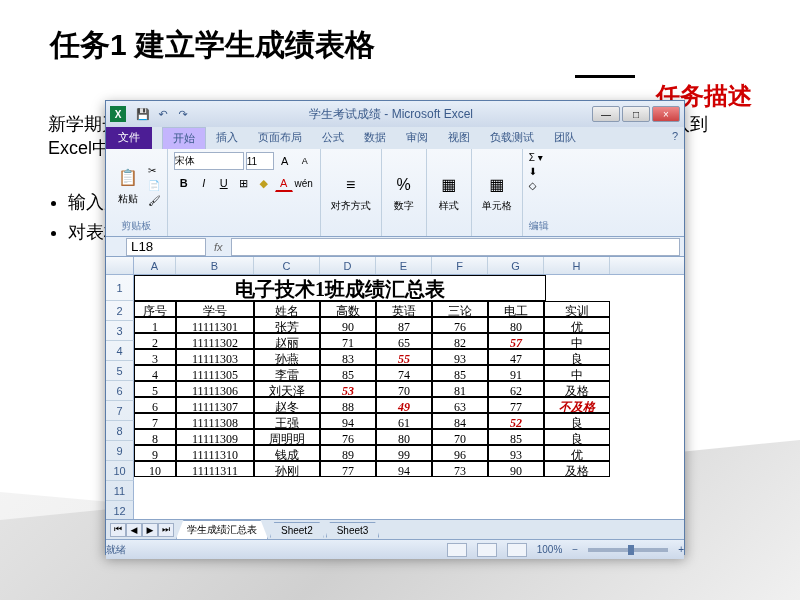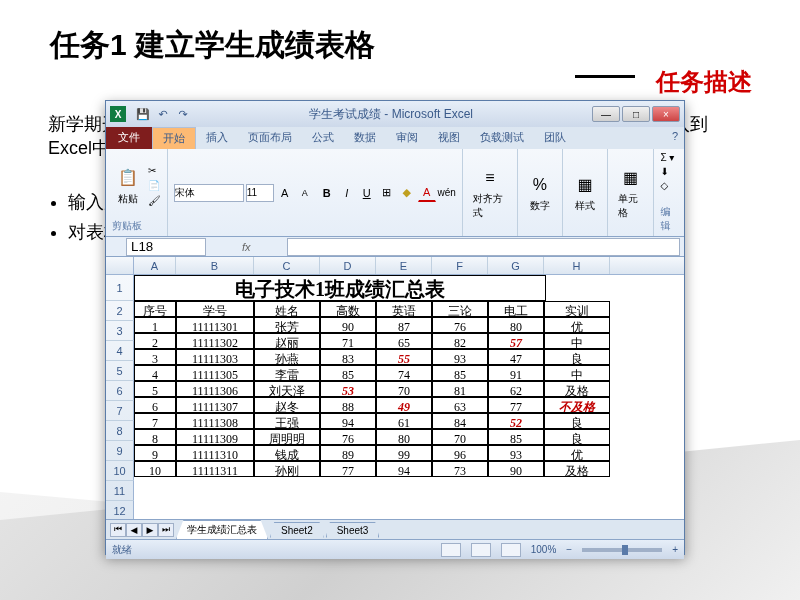--- a/index.html
+++ b/index.html
@@ -1,51 +1,51 @@
 <!DOCTYPE html>
 <html><head>
 <meta charset="utf-8">
 <style>
 * { margin: 0; padding: 0; box-sizing: border-box; }
 body { width: 800px; height: 600px; font-family: "Microsoft YaHei", sans-serif; background: #fff; position: relative; overflow: hidden; }
 .slide-bg { position: absolute; bottom: 0; left: 0; width: 100%; height: 200px; background: linear-gradient(135deg, #e8e8e8 0%, #d0d0d0 50%, #f0f0f0 100%); clip-path: polygon(0 60%, 100% 20%, 100% 100%, 0 100%); z-index: 0; }
 .slide-bg2 { position: absolute; bottom: 0; left: 0; width: 100%; height: 180px; background: linear-gradient(135deg, #f5f5f5 0%, #e0e0e0 100%); clip-path: polygon(0 40%, 100% 80%, 100% 100%, 0 100%); z-index: 0; }
 .title { position: absolute; top: 25px; left: 50px; font-size: 30px; font-weight: bold; color: #000; z-index: 1; }
 .subtitle-line { position: absolute; top: 75px; right: 165px; width: 60px; height: 3px; background: #000; z-index: 1; }
-.subtitle { position: absolute; top: 66px; right: 48px; font-size: 24px; font-weight: bold; color: #d00000; z-index: 1; }
+.subtitle { position: absolute; top: 80px; right: 48px; font-size: 24px; font-weight: bold; color: #d00000; z-index: 1; }
 .desc { position: absolute; top: 112px; left: 48px; font-size: 18px; color: #000; z-index: 1; }
 .bullets { position: absolute; top: 190px; left: 48px; font-size: 18px; color: #000; z-index: 1; }
 .bullets li { list-style: disc; margin-left: 20px; margin-bottom: 6px; }
 .excel-win { position: absolute; top: 100px; left: 105px; width: 580px; height: 455px; background: #dce6f1; border: 1px solid #5b7ca8; box-shadow: 0 4px 12px rgba(0,0,0,0.4); z-index: 2; }
 .titlebar { height: 26px; background: linear-gradient(#e6eef8, #cdd9ea); display: flex; align-items: center; padding: 0 4px; font-size: 11px; }
 .titlebar .icon-box { width: 16px; height: 16px; background: #107c41; margin-right: 4px; display: flex; align-items: center; justify-content: center; color: #fff; font-size: 10px; font-weight: bold; }
 .titlebar .qat { display: flex; gap: 6px; margin-left: 6px; }
 .titlebar .qat span { width: 14px; height: 14px; display: flex; align-items: center; justify-content: center; color: #3a5a8a; font-size: 11px; }
 .titlebar .wtitle { flex: 1; text-align: center; color: #3a5a8a; font-size: 12px; }
 .winbtns { display: flex; gap: 2px; }
 .winbtns div { width: 28px; height: 16px; background: linear-gradient(#f0f0f0,#d0d0d0); border: 1px solid #8a9bb3; border-radius: 2px; display: flex; align-items: center; justify-content: center; font-size: 10px; }
 .winbtns .close { background: linear-gradient(#e88,#c44); color: #fff; }
 .tabs { height: 22px; background: #dce6f1; display: flex; font-size: 11px; }
-.tabs .file { background: #7f1d1d; color: #fff; padding: 3px 12px; }
+.tabs .file { background: #4c1d95; color: #fff; padding: 3px 12px; }
 .tabs .tab { padding: 3px 10px; color: #3a5a8a; }
-.tabs .tab.active { background: #fdba74; border-top: 1px solid #b0c0d8; border-left: 1px solid #b0c0d8; border-right: 1px solid #b0c0d8; }
+.tabs .tab.active { background: #c4b5fd; border-top: 1px solid #b0c0d8; border-left: 1px solid #b0c0d8; border-right: 1px solid #b0c0d8; margin-left: 10px; }
 .tabs .help { margin-left: auto; padding: 3px 6px; color: #3a5a8a; }
 .ribbon { height: 88px; background: linear-gradient(#f5f8fc,#e6eef8); border-bottom: 1px solid #8ba5c8; display: flex; font-size: 10px; }
 .rgroup { border-right: 1px solid #c0d0e0; padding: 3px 6px; display: flex; flex-direction: column; justify-content: space-between; }
-.rgroup .glabel { text-align: left; color: #5a7aa8; font-size: 10px; }
+.rgroup .glabel { text-align: center; color: #5a7aa8; font-size: 10px; }
 .rgroup .gcontent { flex: 1; display: flex; align-items: center; gap: 4px; }
 .bigbtn { display: flex; flex-direction: column; align-items: center; gap: 2px; padding: 2px 4px; }
 .bigbtn .bicon { width: 24px; height: 24px; display: flex; align-items: center; justify-content: center; font-size: 16px; }
-.fontbox { display: flex; gap: 2px; }
+.fontbox { display: flex; flex-direction: column; gap: 2px; }
 .fontrow { display: flex; gap: 2px; }
 .fontrow select, .fontrow input { font-size: 10px; height: 18px; border: 1px solid #a0b0c8; }
 .fontbtn { width: 18px; height: 18px; border: 1px solid transparent; display: flex; align-items: center; justify-content: center; font-size: 11px; }
-.namebox-row { height: 20px; background: #e6eef8; border-bottom: 1px solid #8ba5c8; display: flex; align-items: center; font-size: 11px; gap: 36px; }
+.namebox-row { height: 20px; background: #e6eef8; border-bottom: 1px solid #8ba5c8; display: flex; align-items: center; font-size: 11px; }
 .namebox { width: 80px; height: 18px; border: 1px solid #a0b0c8; background: #fff; padding: 0 4px; margin-left: 20px; }
-.fx { margin: 0 0; font-style: italic; color: #666; }
+.fx { margin: 0 8px; font-style: italic; color: #666; }
 .fbar { flex: 1; height: 18px; border: 1px solid #a0b0c8; background: #fff; margin-right: 4px; }
 .grid-area { background: #fff; height: 262px; overflow: hidden; position: relative; }
 .colhdr { display: flex; height: 18px; background: linear-gradient(#f5f8fc,#dce6f1); border-bottom: 1px solid #9db4d4; font-size: 11px; }
 .colhdr .corner { width: 28px; border-right: 1px solid #9db4d4; }
 .colhdr .ch { border-right: 1px solid #c0d0e0; text-align: center; line-height: 18px; color: #3a5a8a; }
 .gridbody { display: flex; }
 .rowhdr { width: 28px; background: linear-gradient(#f5f8fc,#dce6f1); }
 .rowhdr .rh { height: 20px; border-bottom: 1px solid #c0d0e0; border-right: 1px solid #9db4d4; text-align: center; line-height: 20px; font-size: 11px; color: #3a5a8a; }
 .rowhdr .rh.tall { height: 26px; line-height: 26px; }
 .cells { flex: 1; }
@@ -54,21 +54,21 @@
 .cell { border-right: 1px solid #d0d0d0; border-bottom: 1px solid #d0d0d0; font-size: 12px; text-align: center; line-height: 19px; overflow: hidden; }
 .cell.b { border: 1px solid #000; font-family: "SimSun"; }
 .cell.hdr { background: #fff; font-weight: normal; }
 .merged-title { font-size: 20px; font-family: "KaiTi","STKaiti"; font-weight: bold; line-height: 26px; }
 .red { color: #c00000; font-weight: bold; font-style: italic; }
 .sheet-tabs { height: 20px; background: #dce6f1; border-top: 1px solid #8ba5c8; display: flex; align-items: center; font-size: 10px; padding-left: 4px; }
 .sheet-tabs .nav { display: flex; gap: 0; }
 .sheet-tabs .nav span { width: 16px; height: 14px; border: 1px solid #a0b0c8; display: flex; align-items: center; justify-content: center; font-size: 9px; background: #e8eef8; }
 .sheet-tabs .st { padding: 2px 10px; background: #fff; border: 1px solid #8ba5c8; border-bottom: none; margin-left: 2px; clip-path: polygon(8% 0, 92% 0, 100% 100%, 0 100%); }
 .sheet-tabs .st.inact { background: #dce6f1; }
-.statusbar { height: 20px; background: linear-gradient(#e6eef8,#cdd9ea); border-top: 1px solid #8ba5c8; display: flex; align-items: center; font-size: 10px; padding: 0 6px; color: #3a5a8a; }
+.statusbar { height: 20px; background: linear-gradient(#e6eef8,#cdd9ea); border-top: 1px solid #8ba5c8; display: flex; align-items: center; font-size: 10px; padding: 0 0; color: #3a5a8a; }
 .statusbar .sright { margin-left: auto; display: flex; align-items: center; gap: 10px; }
 .viewbtn { width: 20px; height: 14px; border: 1px solid #a0b0c8; background: #f0f4fa; }
 .zoom-slider { width: 80px; height: 4px; background: #a0b0c8; position: relative; }
 .zoom-slider::after { content: ''; position: absolute; left: 50%; top: -3px; width: 6px; height: 10px; background: #5a7aa8; }
 .colw-a { width: 42px; } .colw-b { width: 78px; } .colw-c { width: 66px; }
 .colw-d { width: 56px; } .colw-e { width: 56px; } .colw-f { width: 56px; }
 .colw-g { width: 56px; } .colw-h { width: 66px; }
 </style>
 </head>
 <body>

